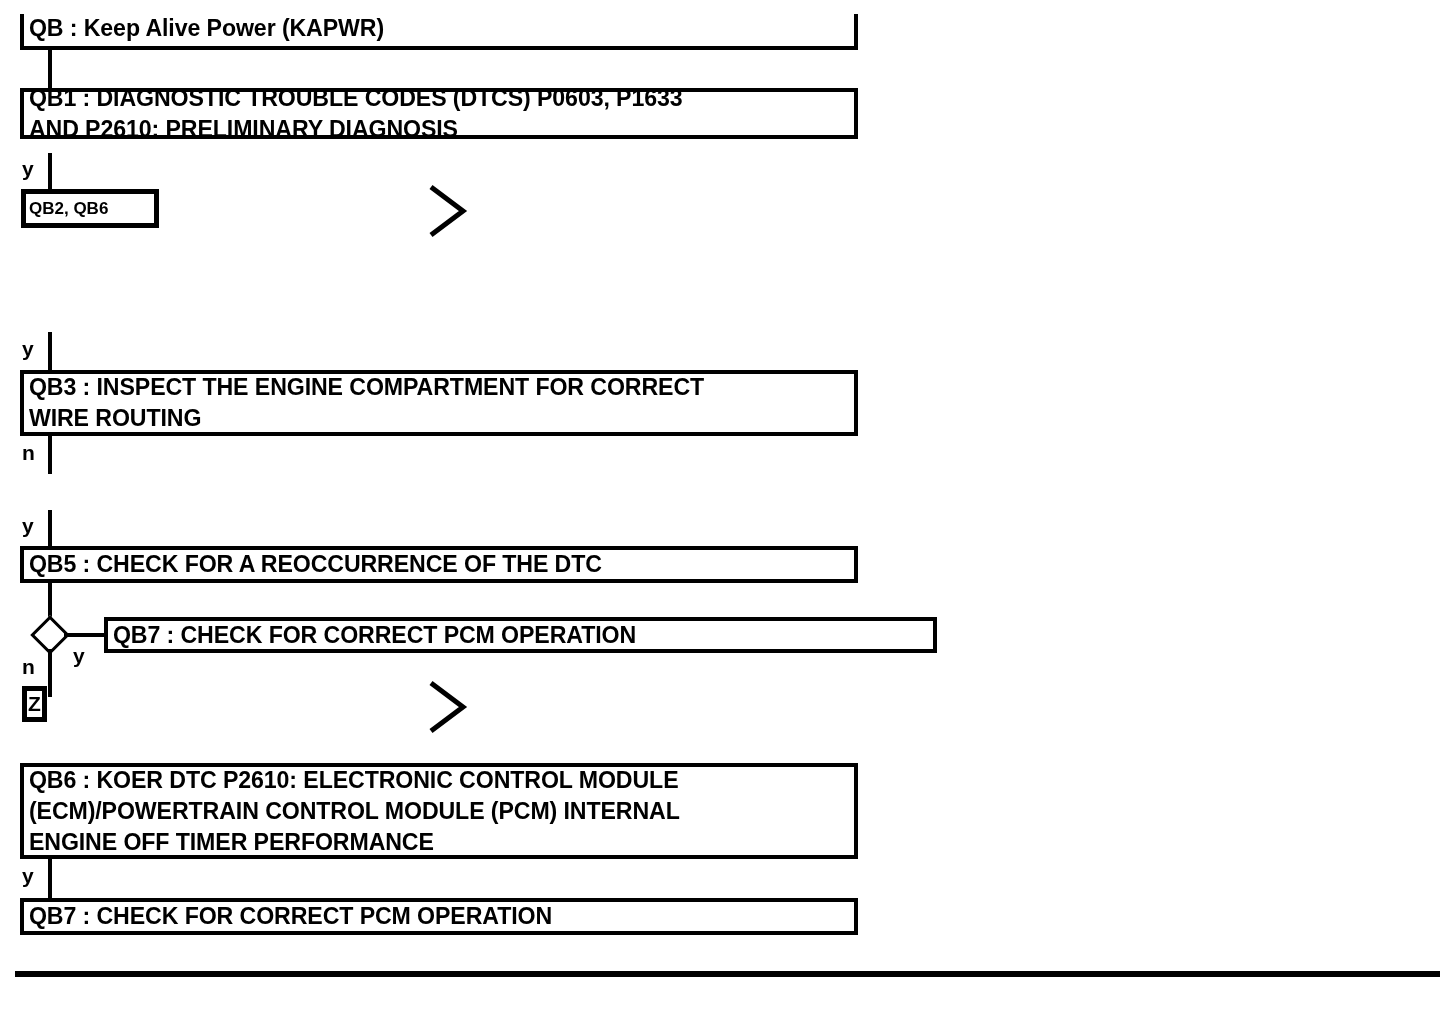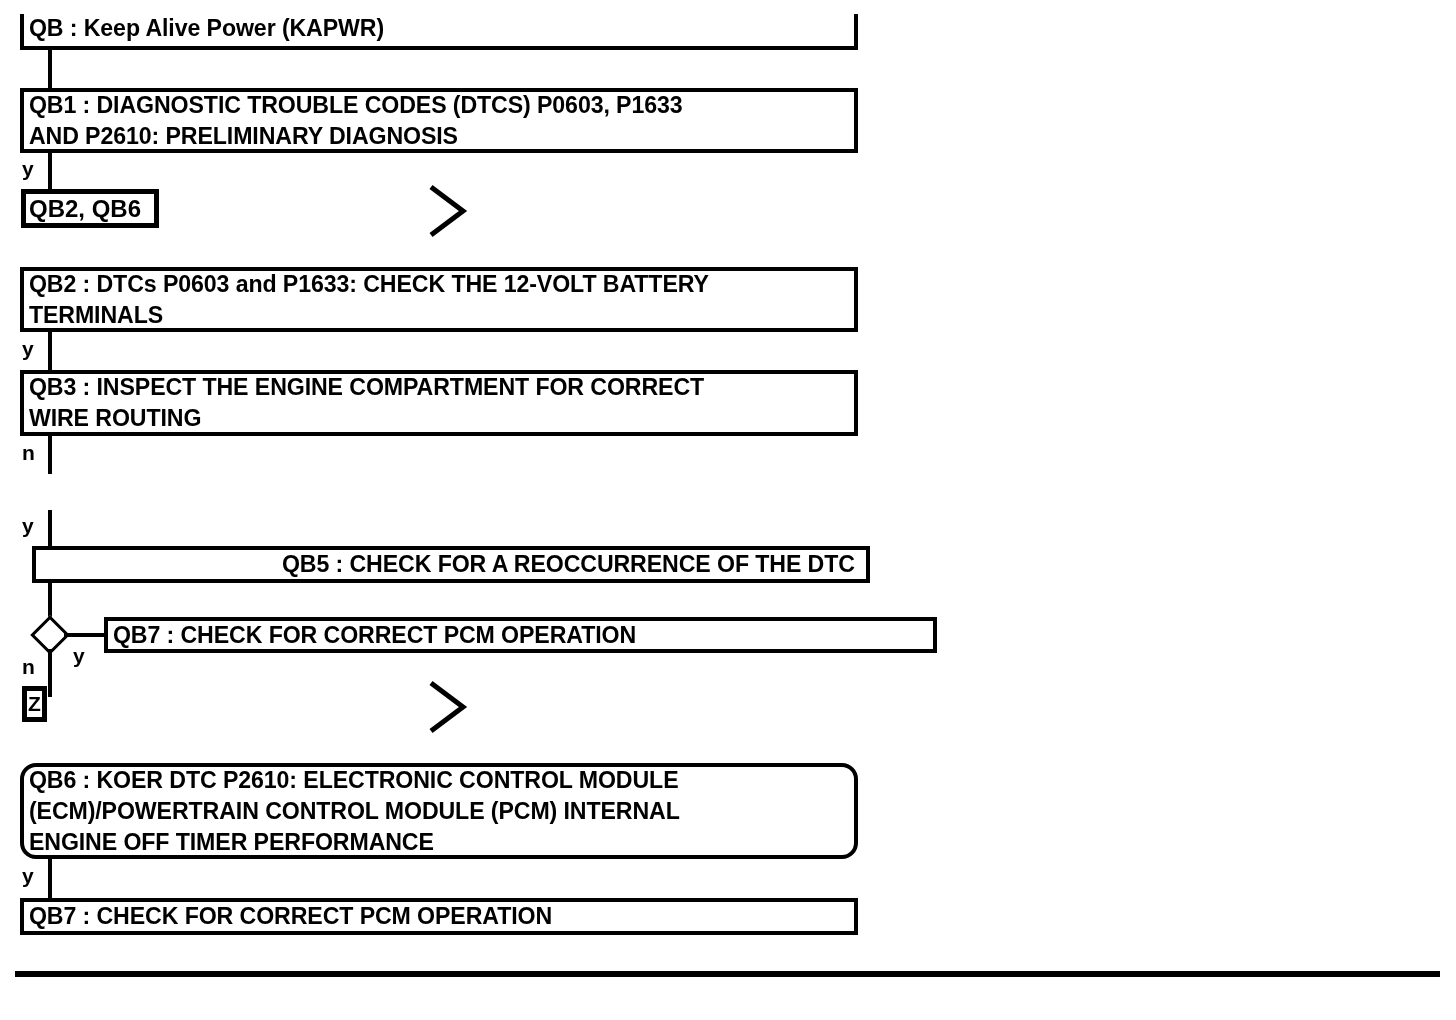--- a/index.html
+++ b/index.html
@@ -56,21 +56,21 @@
   
   .ref-node {
     position: absolute;
     box-sizing: border-box;
     background: #ffffff;
     border: 5px solid #000000;
     display: flex;
     align-items: center;
   }
   .ref-node .label {
-    font-size: 24px;
+    font-size: 17px;
     font-weight: bold;
     line-height: 26px;
     padding-left: 3px;
     white-space: nowrap;
   }
   .ref-node.z-node {
     border-width: 5px;
   }
   .ref-node.z-node .label {
     font-size: 21px;
@@ -121,59 +121,55 @@
 <body>
 
 <div id="canvas">
 
   <div class="node header-node" style="left:20px; top:14px; width:838px; height:36px;">
     <span class="label">QB : Keep Alive Power (KAPWR)</span>
   </div>
 
   <div class="vline" style="left:48px; top:50px; height:38px;"></div>
 
-  <div class="node" style="left:20px; top:88px; width:838px; height:65px;">
+  <div class="node" style="left:20px; top:88px; width:838px; height:51px;">
     <span class="label">QB1 : DIAGNOSTIC TROUBLE CODES (DTCS) P0603, P1633
 AND P2610: PRELIMINARY DIAGNOSIS</span>
   </div>
 
   <div class="vline" style="left:48px; top:153px; height:38px;"></div>
   <div class="edge-label" style="left:22px; top:158px;">y</div>
 
   <div class="ref-node" style="left:21px; top:189px; width:138px; height:39px;">
     <span class="label">QB2, QB6</span>
   </div>
 
   <div class="chevron" style="left:425px; top:183px; width:46px; height:56px;">
     <svg width="46" height="56" viewBox="0 0 46 56">
       <polyline points="6,4 38,28 6,52" fill="none" stroke="#000000" stroke-width="5"></polyline>
     </svg>
   </div>
 
-  <div class="node" style="left:20px; top:267px; width:838px; height:65px;">
-    <span class="label">QB2 : DTCs P0603 and P1633: CHECK THE 12-VOLT BATTERY
-TERMINALS</span>
-  </div>
 
   <div class="vline" style="left:48px; top:332px; height:38px;"></div>
   <div class="edge-label" style="left:22px; top:338px;">y</div>
 
   <div class="node" style="left:20px; top:370px; width:838px; height:66px;align-items:center;">
     <span class="label">QB3 : INSPECT THE ENGINE COMPARTMENT FOR CORRECT
 WIRE ROUTING</span>
   </div>
 
   <div class="vline" style="left:48px; top:436px; height:38px;"></div>
   <div class="edge-label" style="left:22px; top:442px;">n</div>
 
 
   <div class="vline" style="left:48px; top:510px; height:36px;"></div>
   <div class="edge-label" style="left:22px; top:515px;">y</div>
 
-  <div class="node" style="left:32px; top:546px; width:838px; height:37px;justify-content:flex-end;">
+  <div class="node" style="left:20px; top:546px; width:838px; height:37px;">
     <span class="label">QB5 : CHECK FOR A REOCCURRENCE OF THE DTC</span>
   </div>
 
   <div class="vline" style="left:48px; top:583px; height:38px;"></div>
 
   <div class="diamond" style="left:36px; top:621px; width:28px; height:28px;"></div>
 
   <div class="hline" style="left:64px; top:633px; width:44px;"></div>
   <div class="edge-label" style="left:73px; top:645px;">y</div>
 
@@ -187,21 +183,21 @@
   <div class="ref-node z-node" style="left:22px; top:686px; width:25px; height:36px;">
     <span class="label">Z</span>
   </div>
 
   <div class="chevron" style="left:425px; top:679px; width:46px; height:56px;">
     <svg width="46" height="56" viewBox="0 0 46 56">
       <polyline points="6,4 38,28 6,52" fill="none" stroke="#000000" stroke-width="5"></polyline>
     </svg>
   </div>
 
-  <div class="node" style="left:20px; top:763px; width:838px; height:96px;border-radius:16px;">
+  <div class="node" style="left:20px; top:763px; width:838px; height:96px;">
     <span class="label">QB6 : KOER DTC P2610: ELECTRONIC CONTROL MODULE
 (ECM)/POWERTRAIN CONTROL MODULE (PCM) INTERNAL
 ENGINE OFF TIMER PERFORMANCE</span>
   </div>
 
   <div class="vline" style="left:48px; top:859px; height:39px;"></div>
   <div class="edge-label" style="left:22px; top:865px;">y</div>
 
   <div class="node" style="left:20px; top:898px; width:838px; height:37px;">
     <span class="label">QB7 : CHECK FOR CORRECT PCM OPERATION</span>

